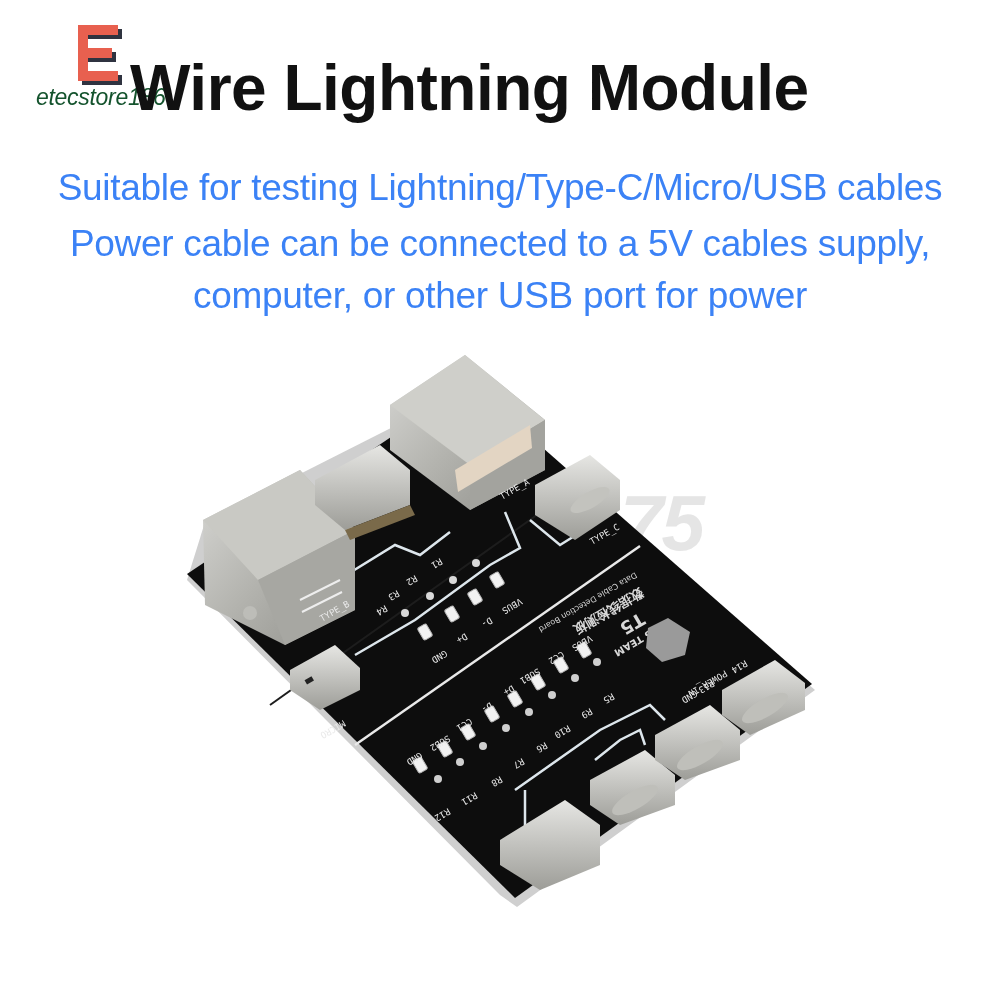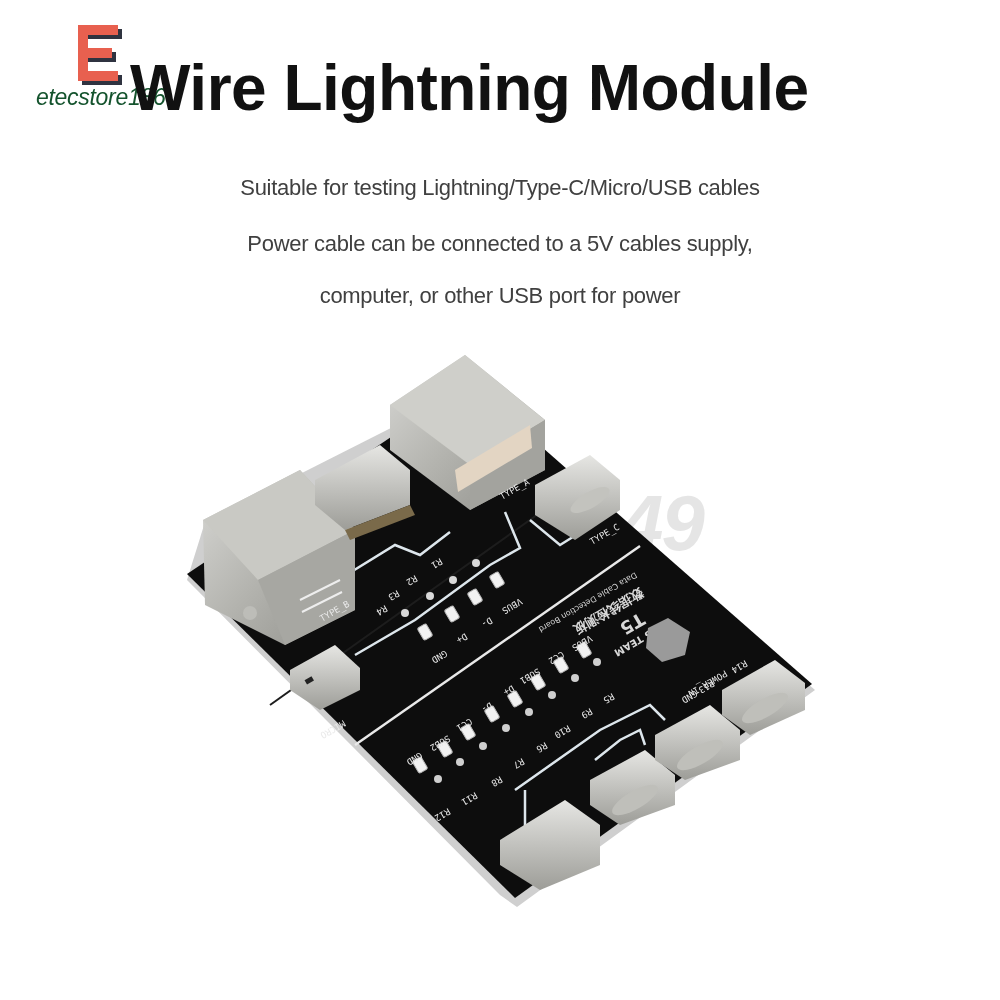--- a/index.html
+++ b/index.html
@@ -3,21 +3,21 @@
   <meta charset="utf-8">
   <style>
     html, body { margin: 0; padding: 0; background: #ffffff; }
     body { width: 1000px; height: 1000px; position: relative; overflow: hidden; font-family: "Liberation Sans", "DejaVu Sans", sans-serif; }
     .logo { position: absolute; left: 36px; top: 22px; width: 130px; height: 100px; }
     .logo-e { position: absolute; left: 42px; top: 3px; width: 42px; height: 56px; }
     .logo-e .bar { position: absolute; left: 0; background: #e8604f; }
     .logo-e .shadow { position: absolute; background: #2f3340; }
     .logo-text { position: absolute; left: 0; top: 62px; font-size: 23px; font-weight: normal; font-style: italic; color: #14532d; letter-spacing: -0.3px; white-space: nowrap; }
     .title { position: absolute; left: 130px; top: 48px; width: 760px; font-size: 64px; font-weight: bold; color: #111111; white-space: nowrap; letter-spacing: -0.5px; line-height: 80px; }
-    .desc { position: absolute; left: 0; width: 1000px; text-align: center; font-size: 22px; color: #404040; white-space: nowrap; line-height: 40px; letter-spacing: -0.3px; }
+    .desc { position: absolute; left: 0; width: 1000px; text-align: center; font-size: 37px; color: #3b82f6; white-space: nowrap; line-height: 40px; letter-spacing: -0.3px; }
     .desc.l1 { top: 168px; }
     .desc.l2 { top: 224px; }
     .desc.l3 { top: 276px; }
     .photo { position: absolute; left: 0; top: 330px; width: 1000px; height: 670px; }
     .watermark { position: absolute; left: 620px; top: 478px; font-size: 78px; font-weight: bold; font-style: italic; color: rgba(180,180,180,0.35); letter-spacing: -2px; }
   </style>
 </head>
 <body>
 
 <div class="logo">
@@ -32,21 +32,21 @@
   </div>
   <div class="logo-text">etecstore186</div>
 </div>
 
 <div class="title">Wire Lightning Module</div>
 
 <div class="desc l1">Suitable for testing Lightning/Type-C/Micro/USB cables</div>
 <div class="desc l2">Power cable can be connected to a 5V cables supply,</div>
 <div class="desc l3">computer, or other USB port for power</div>
 
-<div class="watermark">49</div>
+<div class="watermark">75</div>
 
 <svg class="photo" viewBox="0 330 1000 670" xmlns="http://www.w3.org/2000/svg">
   <defs>
     <linearGradient id="metal" x1="0" y1="0" x2="1" y2="1">
       <stop offset="0" stop-color="#d9d9d6"></stop>
       <stop offset="0.5" stop-color="#b3b3ae"></stop>
       <stop offset="1" stop-color="#8e8e89"></stop>
     </linearGradient>
     <linearGradient id="metal2" x1="0" y1="0" x2="0" y2="1">
       <stop offset="0" stop-color="#e6e6e3"></stop>

